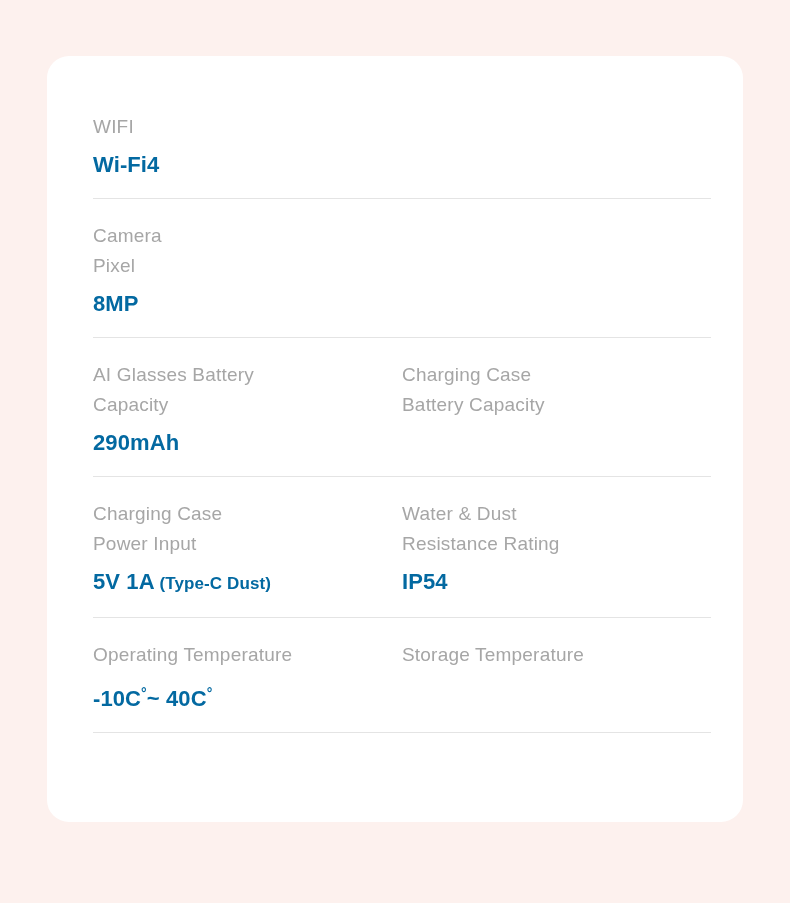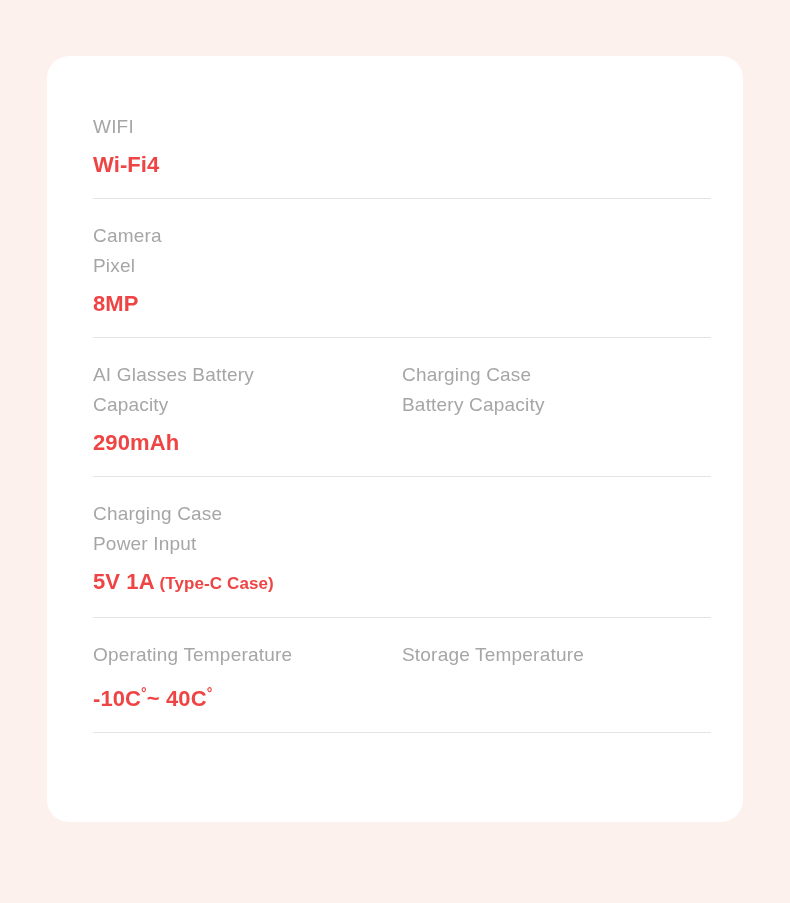--- a/index.html
+++ b/index.html
@@ -53,21 +53,21 @@
   }
   .spec-label {
     color: #a6a6a6;
     font-size: 19px;
     line-height: 30px;
     font-weight: 400;
     letter-spacing: 0.2px;
     white-space: pre-line;
   }
   .spec-value {
-    color: #ef4444;
+    color: #0369a1;
     font-size: 22px;
     line-height: 30px;
     font-weight: bold;
     letter-spacing: 0.1px;
     margin-top: 8px;
     white-space: pre-line;
   }
   .spec-value .sub {
     font-size: 17px;
     font-weight: bold;
@@ -109,21 +109,26 @@
         <div class="spec-cell">
           <div class="spec-label">Charging Case
 Battery Capacity</div>
         </div>
       </div>
 
       <div class="spec-row">
         <div class="spec-cell">
           <div class="spec-label">Charging Case
 Power Input</div>
-          <div class="spec-value"><span>5V 1A</span><span class="sub"> (Type-C Case)</span></div>
+          <div class="spec-value"><span>5V 1A</span><span class="sub"> (Type-C Dust)</span></div>
+        </div>
+        <div class="spec-cell">
+          <div class="spec-label">Water &amp; Dust
+Resistance Rating</div>
+          <div class="spec-value">IP54</div>
         </div>
       </div>
 
       <div class="spec-row">
         <div class="spec-cell">
           <div class="spec-label">Operating Temperature</div>
           <div class="spec-value"><span>-10C</span><span class="deg">°</span><span>~ 40C</span><span class="deg">°</span></div>
         </div>
         <div class="spec-cell">
           <div class="spec-label">Storage Temperature</div>

